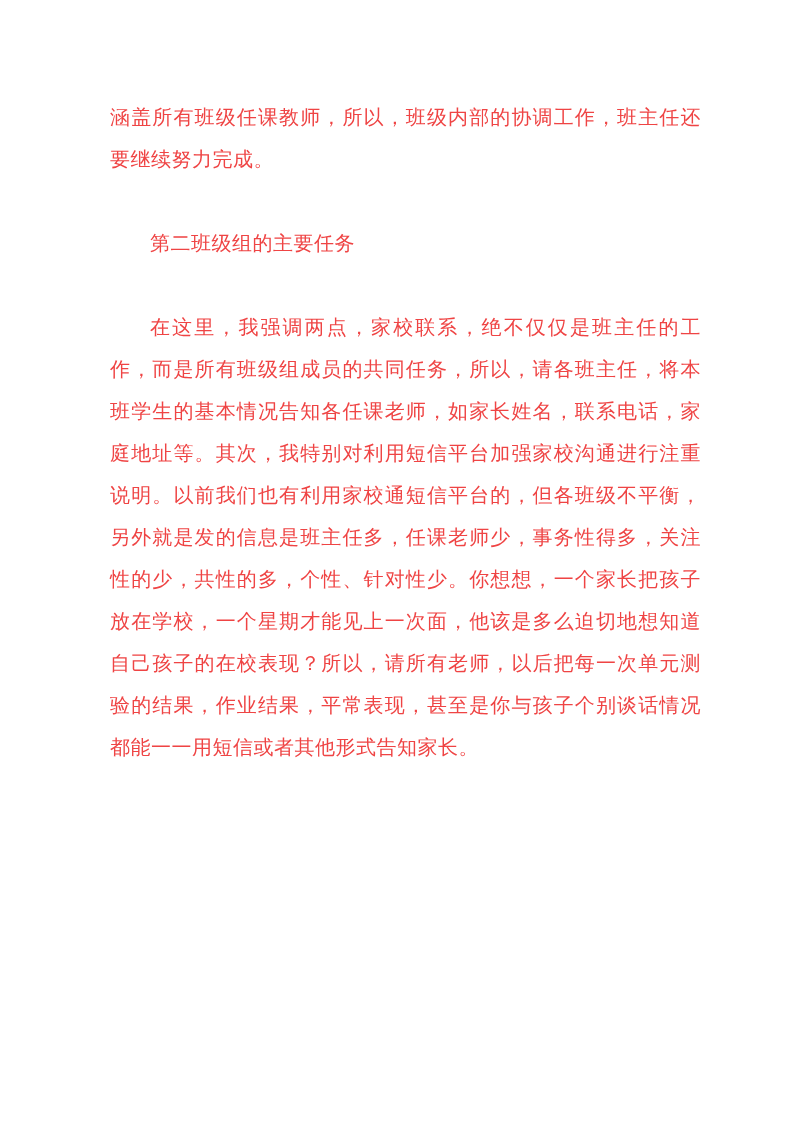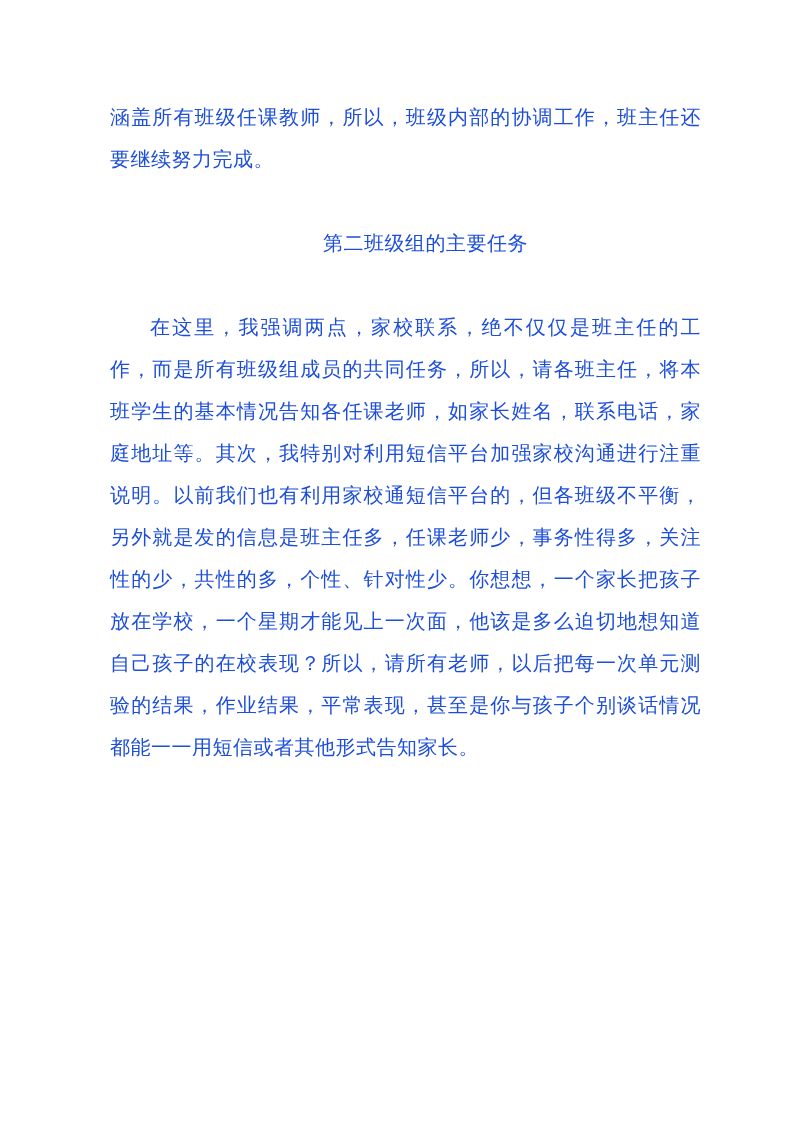--- a/index.html
+++ b/index.html
@@ -14,33 +14,33 @@
   }
   .page {
     box-sizing: border-box;
     width: 793px;
     height: 1122px;
     padding: 96px 92px 40px 110px;
     background: #ffffff;
     font-family: "Liberation Serif", "DejaVu Serif", serif;
     font-size: 20px;
     line-height: 42px;
-    color: #1d4ed8;
+    color: #ef4444;
   }
   .para {
     margin: 0 0 42px 0;
     text-align: justify;
     word-break: normal;
     letter-spacing: 0.5px;
   }
   .para.indent {
     text-indent: 2em;
   }
   .para.heading {
-    text-align: center;
+    text-align: left;
   }
 </style>
 </head>
 <body>
 
 <div class="page">
   <p class="para">涵盖所有班级任课教师，所以，班级内部的协调工作，班主任还要继续努力完成。</p>
 
   <p class="para indent heading">第二班级组的主要任务</p>
 

